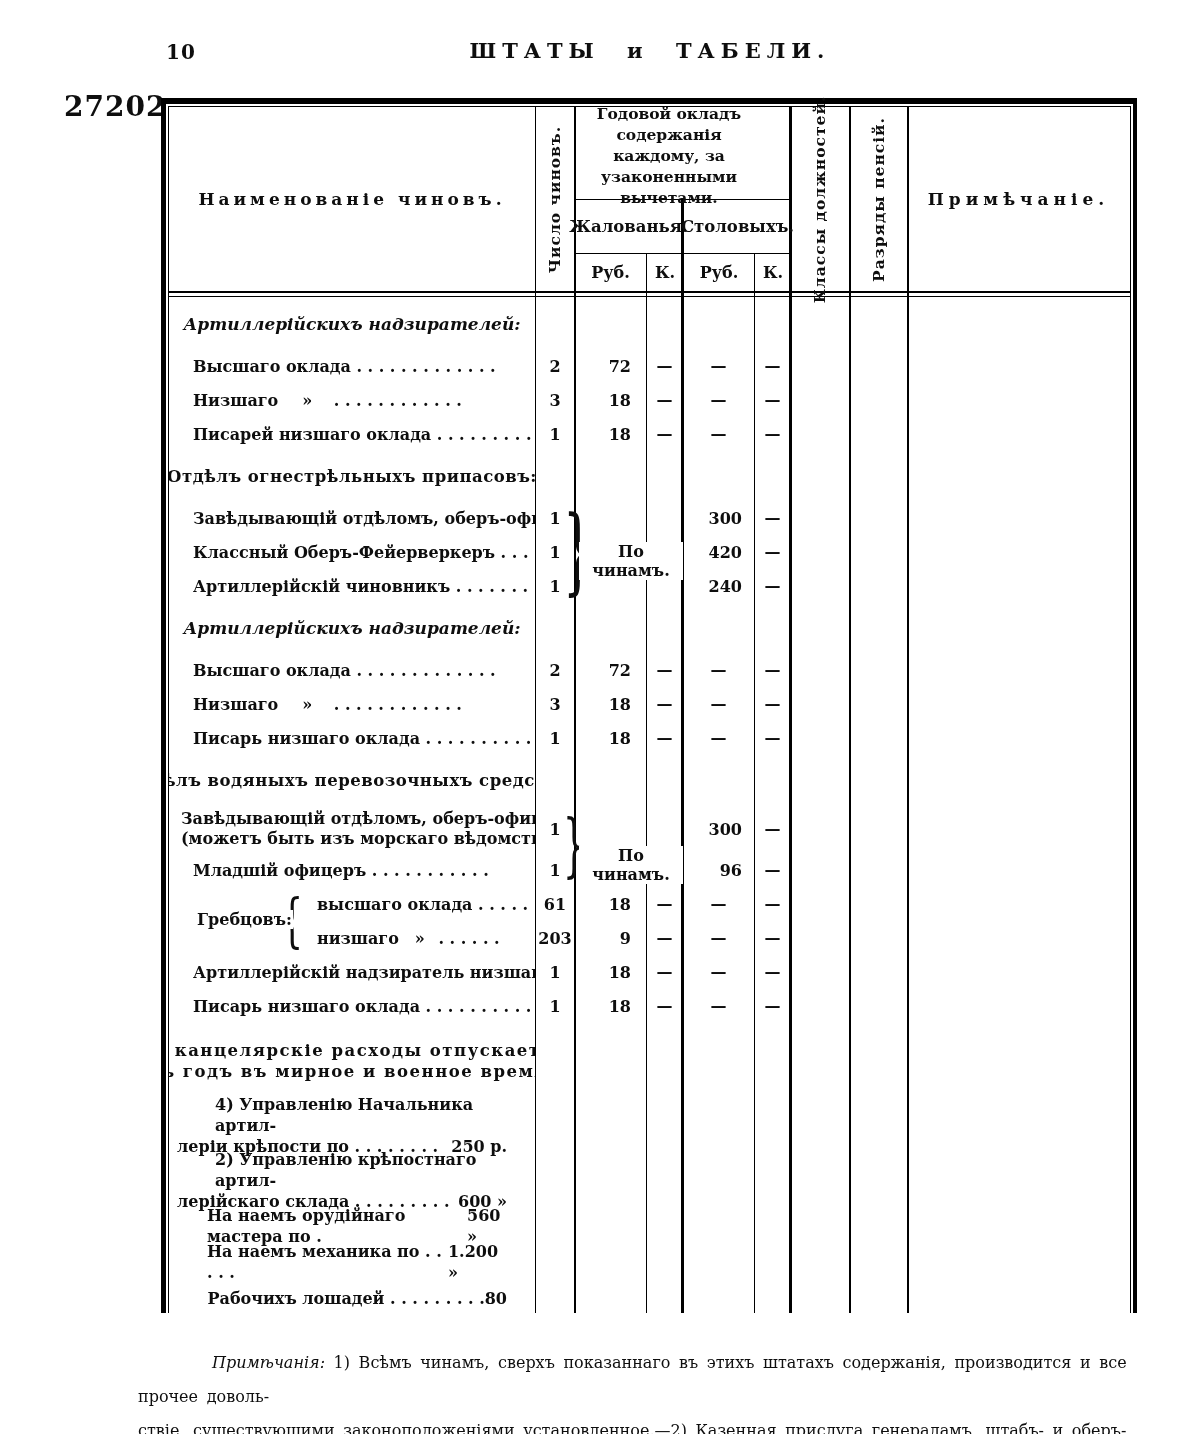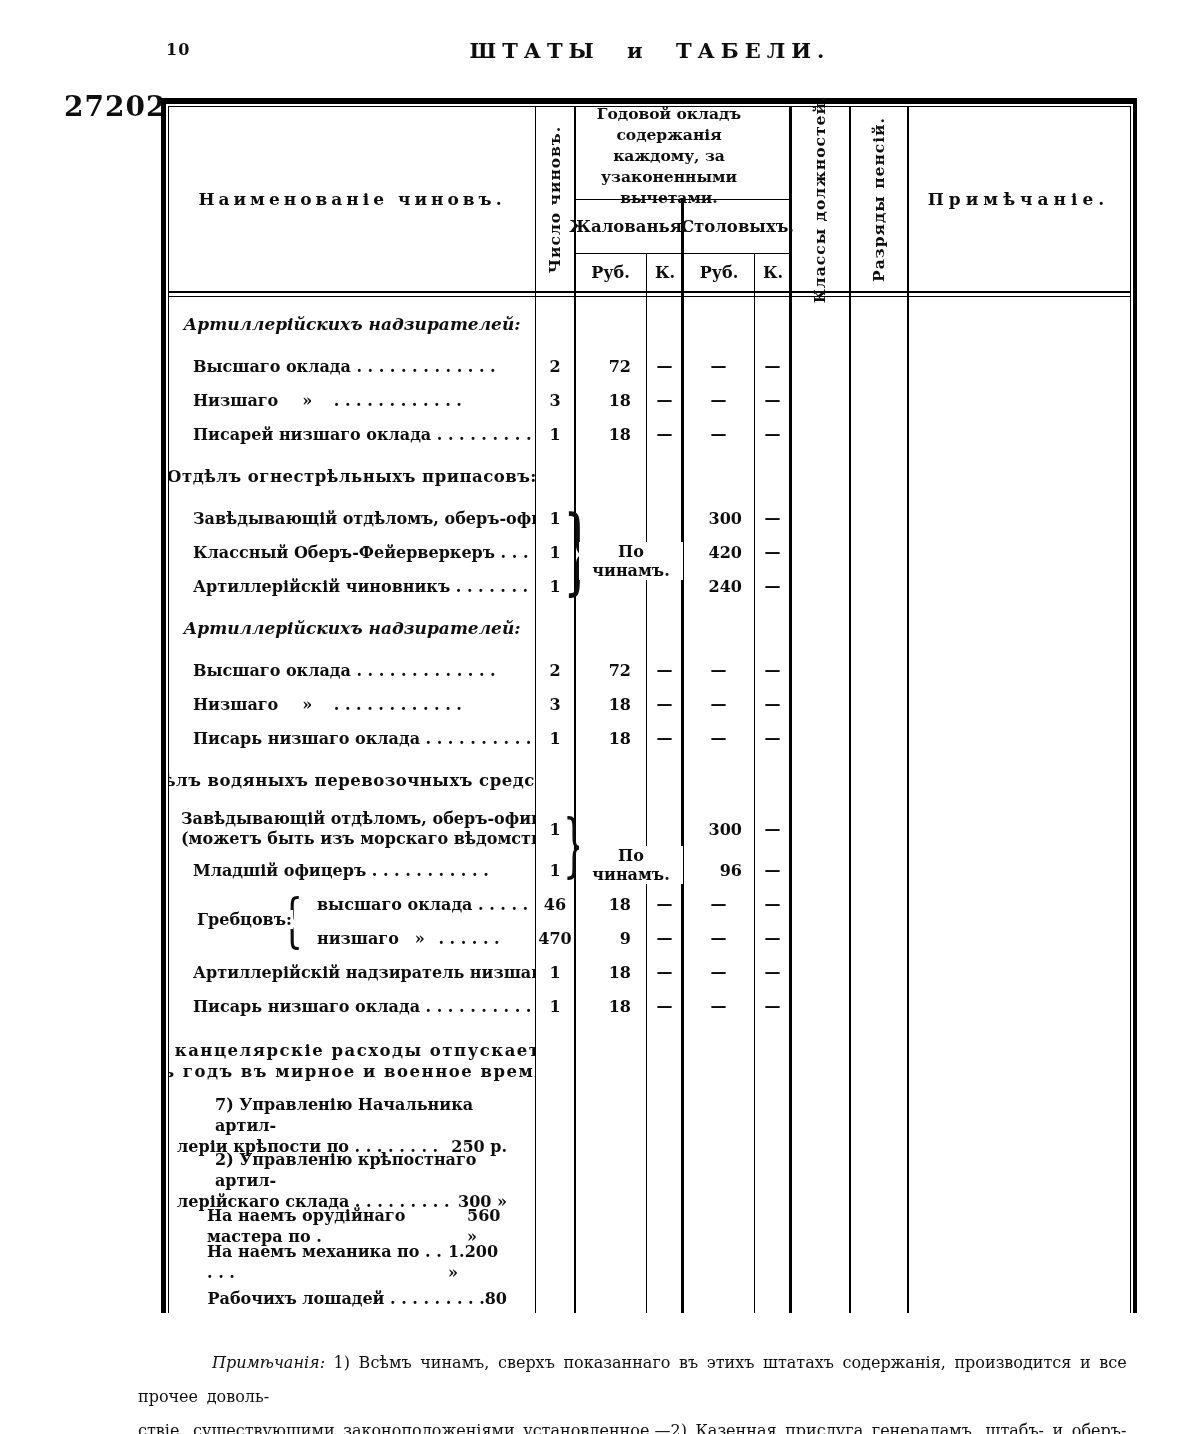--- a/index.html
+++ b/index.html
@@ -1,20 +1,20 @@
 <!DOCTYPE html>
 <html><head>
 <meta charset="utf-8">
 <style>
   html,body{margin:0;padding:0;}
   body{width:1200px;height:1434px;background:#ffffff;position:relative;
        font-family:"DejaVu Serif", serif;color:#0e0e0e;overflow:hidden;}
   .abs{position:absolute;}
   
-  .pnum{left:166px;top:40px;font-size:16px;font-weight:bold;letter-spacing:1px;}
+  .pnum{left:166px;top:40px;font-size:20px;font-weight:bold;letter-spacing:1px;}
   .ptitle{left:162px;top:38px;width:976px;text-align:center;font-size:21px;font-weight:bold;
           letter-spacing:6px;word-spacing:14px;}
   .decree{left:64px;top:90px;font-size:28px;font-weight:bold;letter-spacing:1px;}
   
   #tframe{left:161px;top:98px;width:976px;height:1215px;box-sizing:border-box;
           border-top:6px solid #000;border-left:5px solid #000;border-right:4px solid #000;}
   #tinner{position:absolute;left:2px;top:2px;right:2px;bottom:0;
           border-top:1px solid #000;border-left:1px solid #000;border-right:1px solid #000;}
   
   .vline{position:absolute;background:#000;bottom:0;}
@@ -196,29 +196,29 @@
             <div class="cell c-sk dashc">—</div>
           </div>
           <div class="row data">
             <div class="c-name cell">Младшій офицеръ . . . . . . . . . . .</div>
             <div class="cell c-count">1</div>
             <div class="cell c-sr">96</div>
             <div class="cell c-sk dashc">—</div>
           </div>
           <div class="row data">
             <div class="c-name cell grb">высшаго оклада . . . . . .</div>
-            <div class="cell c-count">46</div>
+            <div class="cell c-count">61</div>
             <div class="cell c-zr">18</div>
             <div class="cell c-zk dashc">—</div>
             <div class="cell c-sr dashc">—</div>
             <div class="cell c-sk dashc">—</div>
           </div>
           <div class="row data">
             <div class="c-name cell grb">низшаго  »  . . . . . .</div>
-            <div class="cell c-count">470</div>
+            <div class="cell c-count">203</div>
             <div class="cell c-zr">9</div>
             <div class="cell c-zk dashc">—</div>
             <div class="cell c-sr dashc">—</div>
             <div class="cell c-sk dashc">—</div>
           </div>
           <div class="row data">
             <div class="c-name cell">Артиллерійскій надзиратель низшаго оклада.</div>
             <div class="cell c-count">1</div>
             <div class="cell c-zr">18</div>
             <div class="cell c-zk dashc">—</div>
@@ -234,33 +234,33 @@
             <div class="cell c-sk dashc">—</div>
           </div>
           <div class="row block">
             <div class="c-name cell center" style="flex-direction: column; align-items: center; justify-content: center;">
               <div>На канцелярскіе расходы отпускается</div>
               <div>въ годъ въ мирное и военное время:</div>
             </div>
           </div>
           <div class="row note2">
             <div class="note-block">
-              <div class="n-ind">7) Управленію Начальника артил-</div>
+              <div class="n-ind">4) Управленію Начальника артил-</div>
               <div class="noteline">
                 <span>леріи крѣпости по . . . . . . . .</span>
                 <span>250 р.</span>
               </div>
             </div>
           </div>
           <div class="row note2">
             <div class="note-block">
               <div class="n-ind">2) Управленію крѣпостнаго артил-</div>
               <div class="noteline">
                 <span>лерійскаго склада . . . . . . . . .</span>
-                <span>300 »</span>
+                <span>600 »</span>
               </div>
             </div>
           </div>
           <div class="row note1">
             <div class="note-block">
               <div class="noteline n1pad">
                 <span>На наемъ орудійнаго мастера по .</span>
                 <span>560 »</span>
               </div>
             </div>

